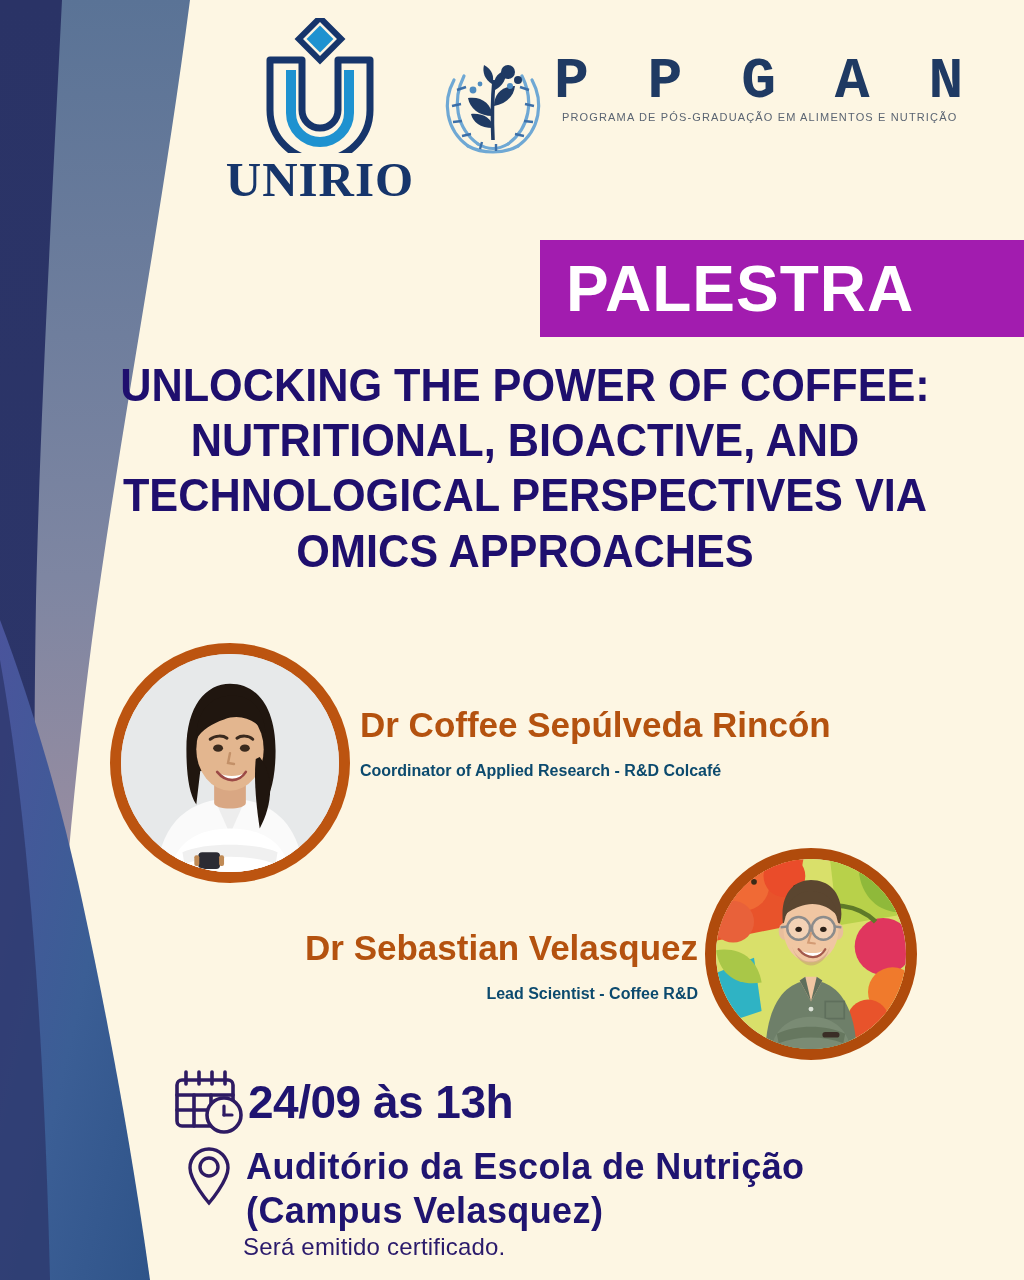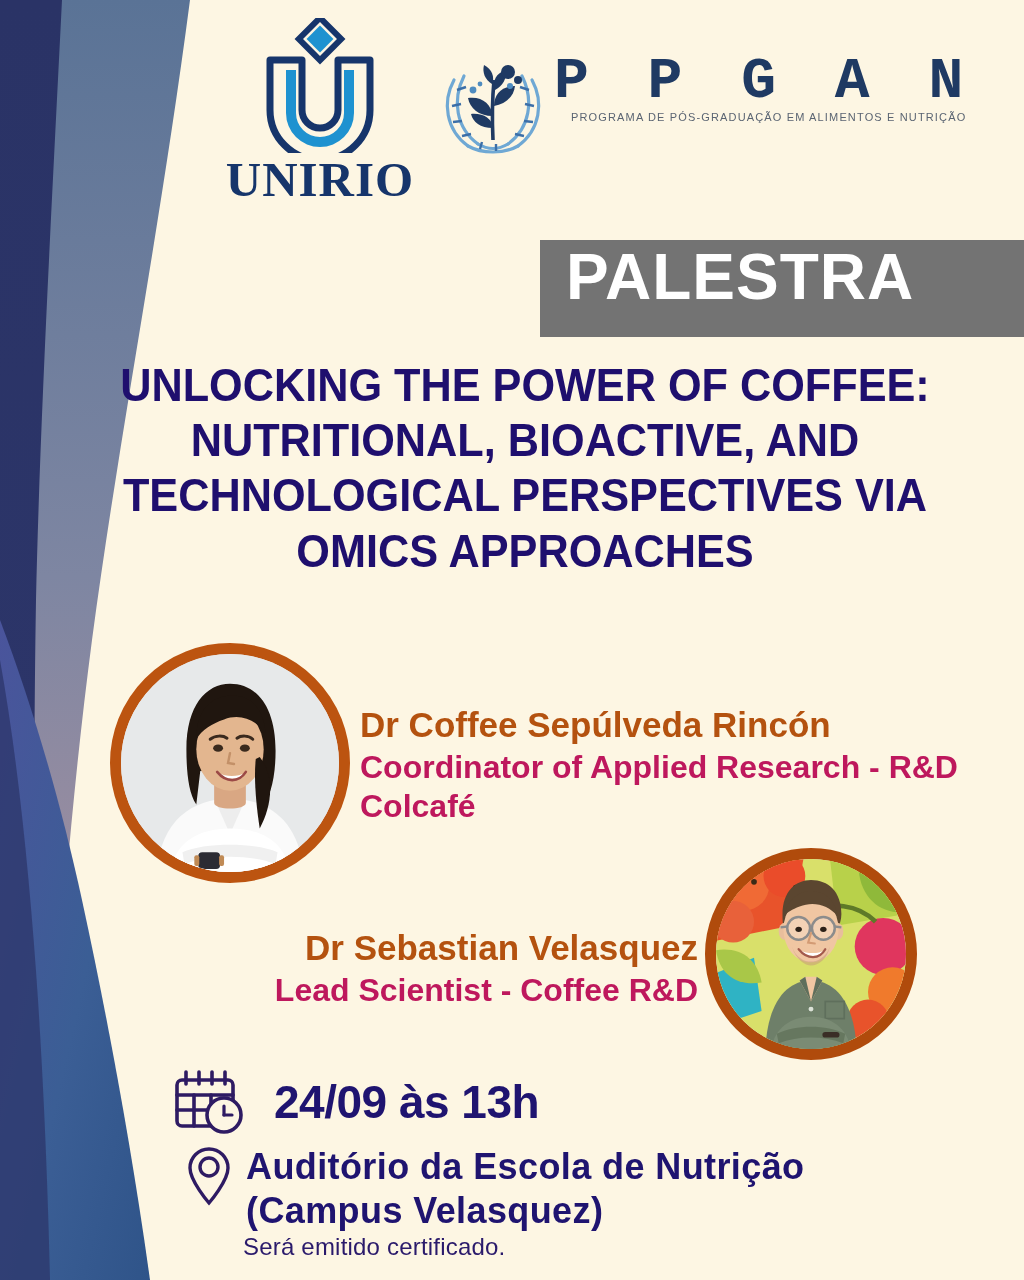--- a/index.html
+++ b/index.html
@@ -69,30 +69,31 @@
     font-weight: bold;
     letter-spacing: 12px;
     color: #1F3A63;
     line-height: 1.05;
   }
   .ppgan-sub {
     font-size: 11px;
     letter-spacing: 1.15px;
     color: #5A6472;
     margin-top: -2px;
-    margin-left: 17px;
+    margin-left: 8px;
   }
 
   
   .palestra-banner {
     position: absolute;
     left: 540px; top: 240px;
     width: 484px; height: 97px;
-    background: #737373;
+    background: #a21caf;
     display: flex;
+    align-items: center;
   }
   .palestra-text {
     color: #ffffff;
     font-size: 64px;
     font-weight: bold;
     letter-spacing: 1px;
     margin-left: 26px;
     font-family: "Liberation Sans", sans-serif;
   }
 
@@ -135,42 +136,42 @@
   #speaker-1 { left: 360px; top: 705px; text-align: left; }
   #speaker-2 { left: 258px; top: 928px; text-align: right; width: 440px; }
 
   .speaker-name {
     font-size: 35px;
     font-weight: bold;
     color: #B4520F;
     line-height: 1.15;
   }
   .speaker-role {
-    font-size: 32px;
-    font-weight: bold;
-    color: #be185d;
+    font-size: 16px;
+    font-weight: bold;
+    color: #0c4a6e;
     line-height: 1.2;
-    margin-top: 3px;
+    margin-top: 16px;
   }
 
   
   .detail-row {
     position: absolute;
     display: flex;
     align-items: flex-start;
   }
   #detail-date { left: 172px; top: 1068px; align-items: center; }
   #detail-place { left: 186px; top: 1145px; }
 
   .detail-icon { flex: none; }
   .date-text {
     font-size: 46px;
     font-weight: bold;
     color: #1F1470;
-    margin-left: 30px;
+    margin-left: 4px;
     letter-spacing: -0.5px;
     line-height: 1;
   }
   .place-text {
     font-size: 36px;
     font-weight: bold;
     color: #1F1470;
     margin-left: 14px;
     line-height: 1.22;
     letter-spacing: 0.4px;

